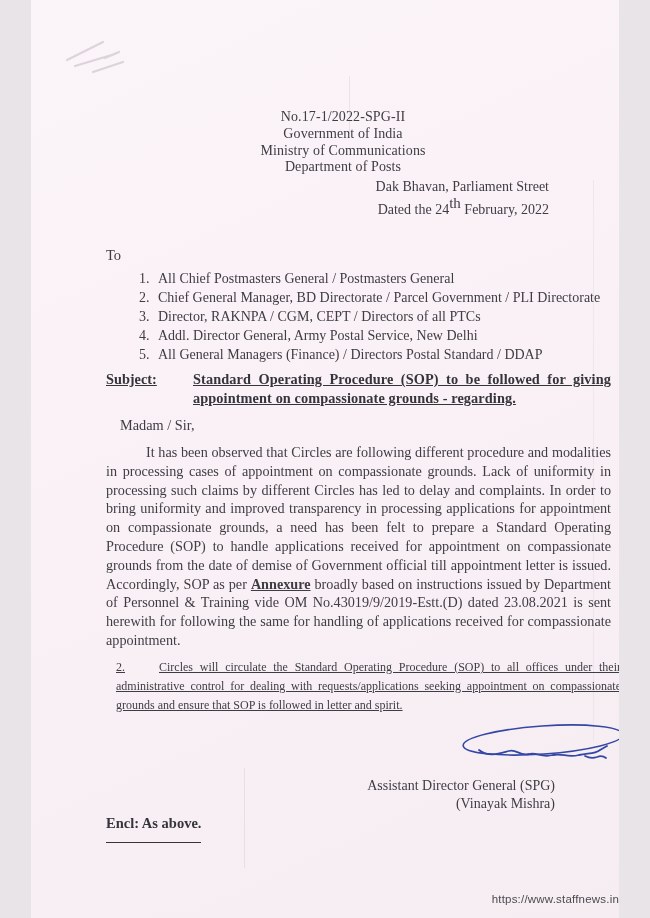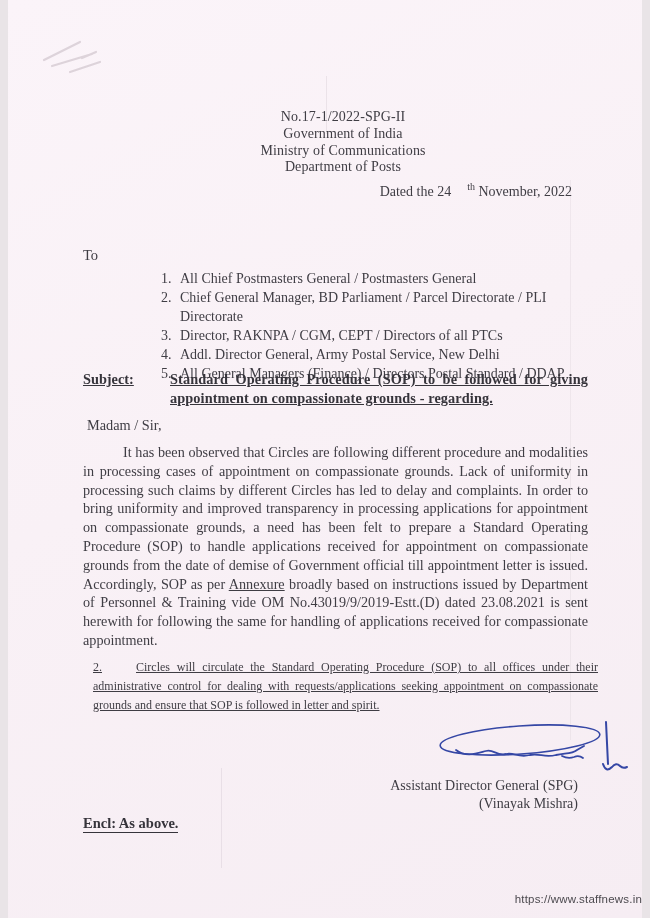--- a/index.html
+++ b/index.html
@@ -1,73 +1,73 @@
 <!DOCTYPE html>
 <html><head>
 <meta charset="utf-8">
 <style>
   html,body{margin:0;padding:0;background:#e9e4e7;}
   .paper{
     position:relative;
-    width:634px;height:918px;
+    width:588px;height:918px;
     margin:0 auto;
     background:linear-gradient(155deg,#fbf4f9 0%,#f9f1f6 45%,#f6edf3 100%);
     font-family:"Liberation Serif", serif;
     color:#3f3d44;
     overflow:hidden;
   }
   .crease{position:absolute;width:1px;background:rgba(110,90,105,0.10);}
   .crease.c1{left:318px;top:76px;height:58px;}
   .crease.c2{left:562px;top:180px;height:560px;opacity:.65;}
   .crease.c3{left:213px;top:768px;height:100px;}
   .pencil{position:absolute;left:14px;top:14px;}
   .ref-block{
     position:absolute;top:109px;left:0;width:100%;
     text-align:center;transform:translateX(18px);
     font-size:14px;line-height:16.8px;letter-spacing:.1px;
   }
   .addr-block{
     position:absolute;top:178px;right:70px;
     text-align:right;font-size:14px;line-height:17px;
   }
-  .addr-block sup{font-size:10px;margin-left:16px;}
+  .addr-block sup{font-size:15px;}
   .to-label{position:absolute;top:239px;left:75px;font-size:14.5px;margin-top:8px;}
   ol.recipients{
     position:absolute;top:269px;left:122px;margin:0;padding:0;
     font-size:14px;line-height:19px;width:480px;
   }
-  ol.recipients li{padding-left:5px;margin-left:45px;}
+  ol.recipients li{padding-left:5px;}
   .subject-row{
     position:absolute;top:370px;left:75px;width:505px;
     display:flex;font-weight:bold;color:#36343b;text-decoration:underline;
   }
   .subject-row .sub-label{width:80px;flex:none;font-size:14.3px;line-height:19px;}
   .subject-row .sub-text{flex:1;text-align:justify;font-size:14.3px;line-height:19px;letter-spacing:.1px;margin-left:7px;}
-  .salutation{position:absolute;top:417px;left:79px;font-size:14.3px;}
+  .salutation{position:absolute;top:417px;left:89px;font-size:14.3px;}
   .para1{
     position:absolute;top:443px;left:75px;width:505px;
     margin:0;text-align:justify;text-indent:40px;
     font-size:14.2px;line-height:18.8px;
   }
-  .annexure{font-weight:normal;text-decoration:underline;}
+  .annexure{font-weight:bold;text-decoration:underline;}
   .para2{
     position:absolute;top:648px;left:75px;width:505px;
     margin:10px;text-align:justify;font-size:12px;line-height:18.8px;text-decoration:underline;
   }
   .para2 .pnum{margin-right:34px;}
   .sig-svg{position:absolute;top:720px;left:428px;}
   .sig-block{
     position:absolute;top:777px;right:64px;
     text-align:right;font-size:14px;line-height:17.5px;
   }
   .encl{
     position:absolute;top:815px;left:75px;
     font-size:14.5px;font-weight:bold;color:#36343b;
   }
-  .encl span{border-bottom:1.5px solid #36343b;padding-bottom:1px;}
+  .encl span{border-bottom:1.5px solid #36343b;padding-bottom:11px;}
   .footer-url{
     position:absolute;bottom:13px;left:0;width:100%;
     text-align:right;font-family:"Liberation Sans", sans-serif;
     font-size:11.5px;color:#4c4a4f;letter-spacing:.2px;
   }
 </style>
 </head>
 <body>
 
 <div class="paper">
@@ -81,27 +81,28 @@
   </svg>
 
   <div class="ref-block">
     <div>No.17-1/2022-SPG-II</div>
     <div>Government of India</div>
     <div>Ministry of Communications</div>
     <div>Department of Posts</div>
   </div>
 
   <div class="addr-block">
-    <div><span>Dated the 24</span><sup>th</sup><span> November, 2022</span></div>
+    <div>Dak Bhavan, Parliament Street</div>
+    <div><span>Dated the 24</span><sup>th</sup><span> February, 2022</span></div>
   </div>
 
   <div class="to-label">To</div>
   <ol class="recipients">
     <li>All Chief Postmasters General / Postmasters General</li>
-    <li>Chief General Manager, BD Parliament / Parcel Directorate / PLI Directorate</li>
+    <li>Chief General Manager, BD Directorate / Parcel Government / PLI Directorate</li>
     <li>Director, RAKNPA / CGM, CEPT / Directors of all PTCs</li>
     <li>Addl. Director General, Army Postal Service, New Delhi</li>
     <li>All General Managers (Finance) / Directors Postal Standard / DDAP</li>
   </ol>
 
   <div class="subject-row">
     <div class="sub-label">Subject:</div>
     <div class="sub-text">Standard Operating Procedure (SOP) to be followed for giving appointment on compassionate grounds - regarding.</div>
   </div>
 

